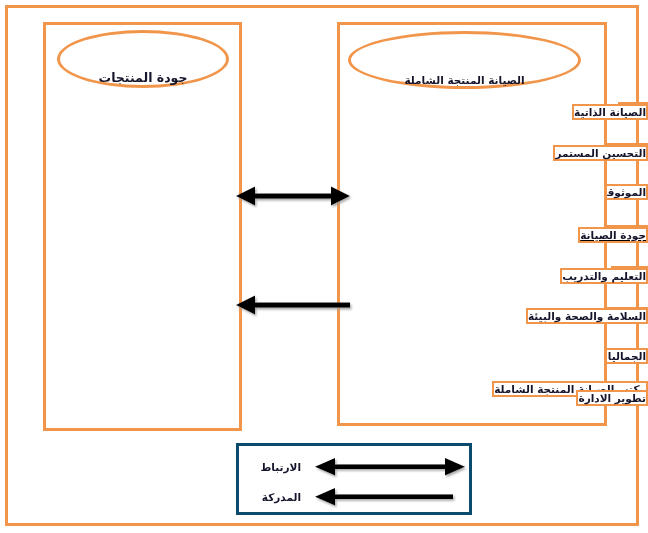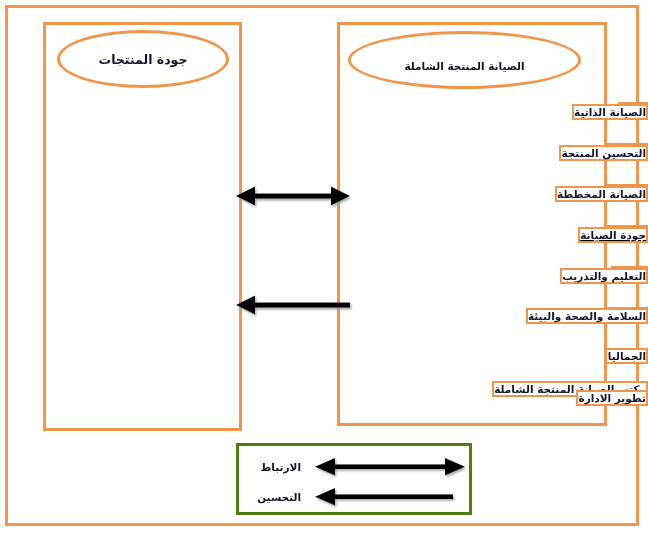--- a/index.html
+++ b/index.html
@@ -45,21 +45,21 @@
     width: 270px;
     height: 404px;
   }
   .ellipse {
     position: absolute;
     border: 3px solid #F1954B;
     border-radius: 50%;
     box-sizing: border-box;
     background: #ffffff;
     display: flex;
-    align-items: center;
+    align-items: flex-end;
     justify-content: center;
   }
   .ellipse-left {
     left: 57px;
     top: 30px;
     width: 172px;
     height: 58px;
   }
   .ellipse-right {
     left: 348px;
@@ -111,21 +111,21 @@
     top: 291px;
     width: 114px;
     height: 30px;
   }
   .legend-box {
     position: absolute;
     left: 236px;
     top: 443px;
     width: 236px;
     height: 72px;
-    border: 3px solid #4d7c0f;
+    border: 3px solid #0c4a6e;
     box-sizing: border-box;
     background: #ffffff;
   }
   .legend-row {
     position: absolute;
     display: flex;
     flex-direction: row;
     align-items: center;
   }
   .legend-row-1 { left: 8px; top: 8px; width: 218px; height: 26px; }
@@ -187,24 +187,21 @@
   <div class="panel panel-right"></div>
 
   <div class="ellipse ellipse-right">
     <span class="ellipse-label">الصيانة المنتجة الشاملة</span>
   </div>
 
   <div class="item-box" style="top:104px;justify-content:center;">
     <span class="item-label">الصيانة الذاتية</span>
   </div>
   <div class="item-box" style="top:145px;">
-    <span class="item-label">التحسين المنتجة</span>
-  </div>
-  <div class="item-box" style="top:186px;">
-    <span class="item-label">الصيانة المخططة</span>
+    <span class="item-label">التحسين المستمر</span>
   </div>
   <div class="item-box" style="top:227px;text-decoration:underline;">
     <span class="item-label">جودة الصيانة</span>
   </div>
   <div class="item-box" style="top:308px;">
     <span class="item-label">السلامة والصحة والبيئة</span>
   </div>
   <div class="item-box" style="top:268px;">
     <span class="item-label">التعليم والتدريب</span>
   </div>
@@ -263,18 +260,18 @@
         <defs>
           <filter id="shadowD" x="-30%" y="-60%" width="180%" height="260%">
             <feDropShadow dx="1.4" dy="1.8" stdDeviation="0.9" flood-color="#9a9a9a" flood-opacity="0.85"></feDropShadow>
           </filter>
         </defs>
         <g filter="url(#shadowD)">
           <rect x="16" y="9.4" width="122" height="4.6" fill="#000000"></rect>
           <polygon points="0,11.7 20,3 20,20.4" fill="#000000"></polygon>
         </g>
       </svg>
-      <span class="legend-label">التحسين</span>
+      <span class="legend-label">المدركة</span>
     </div>
 
   </div>
 
 </div>
 
 </body></html>

